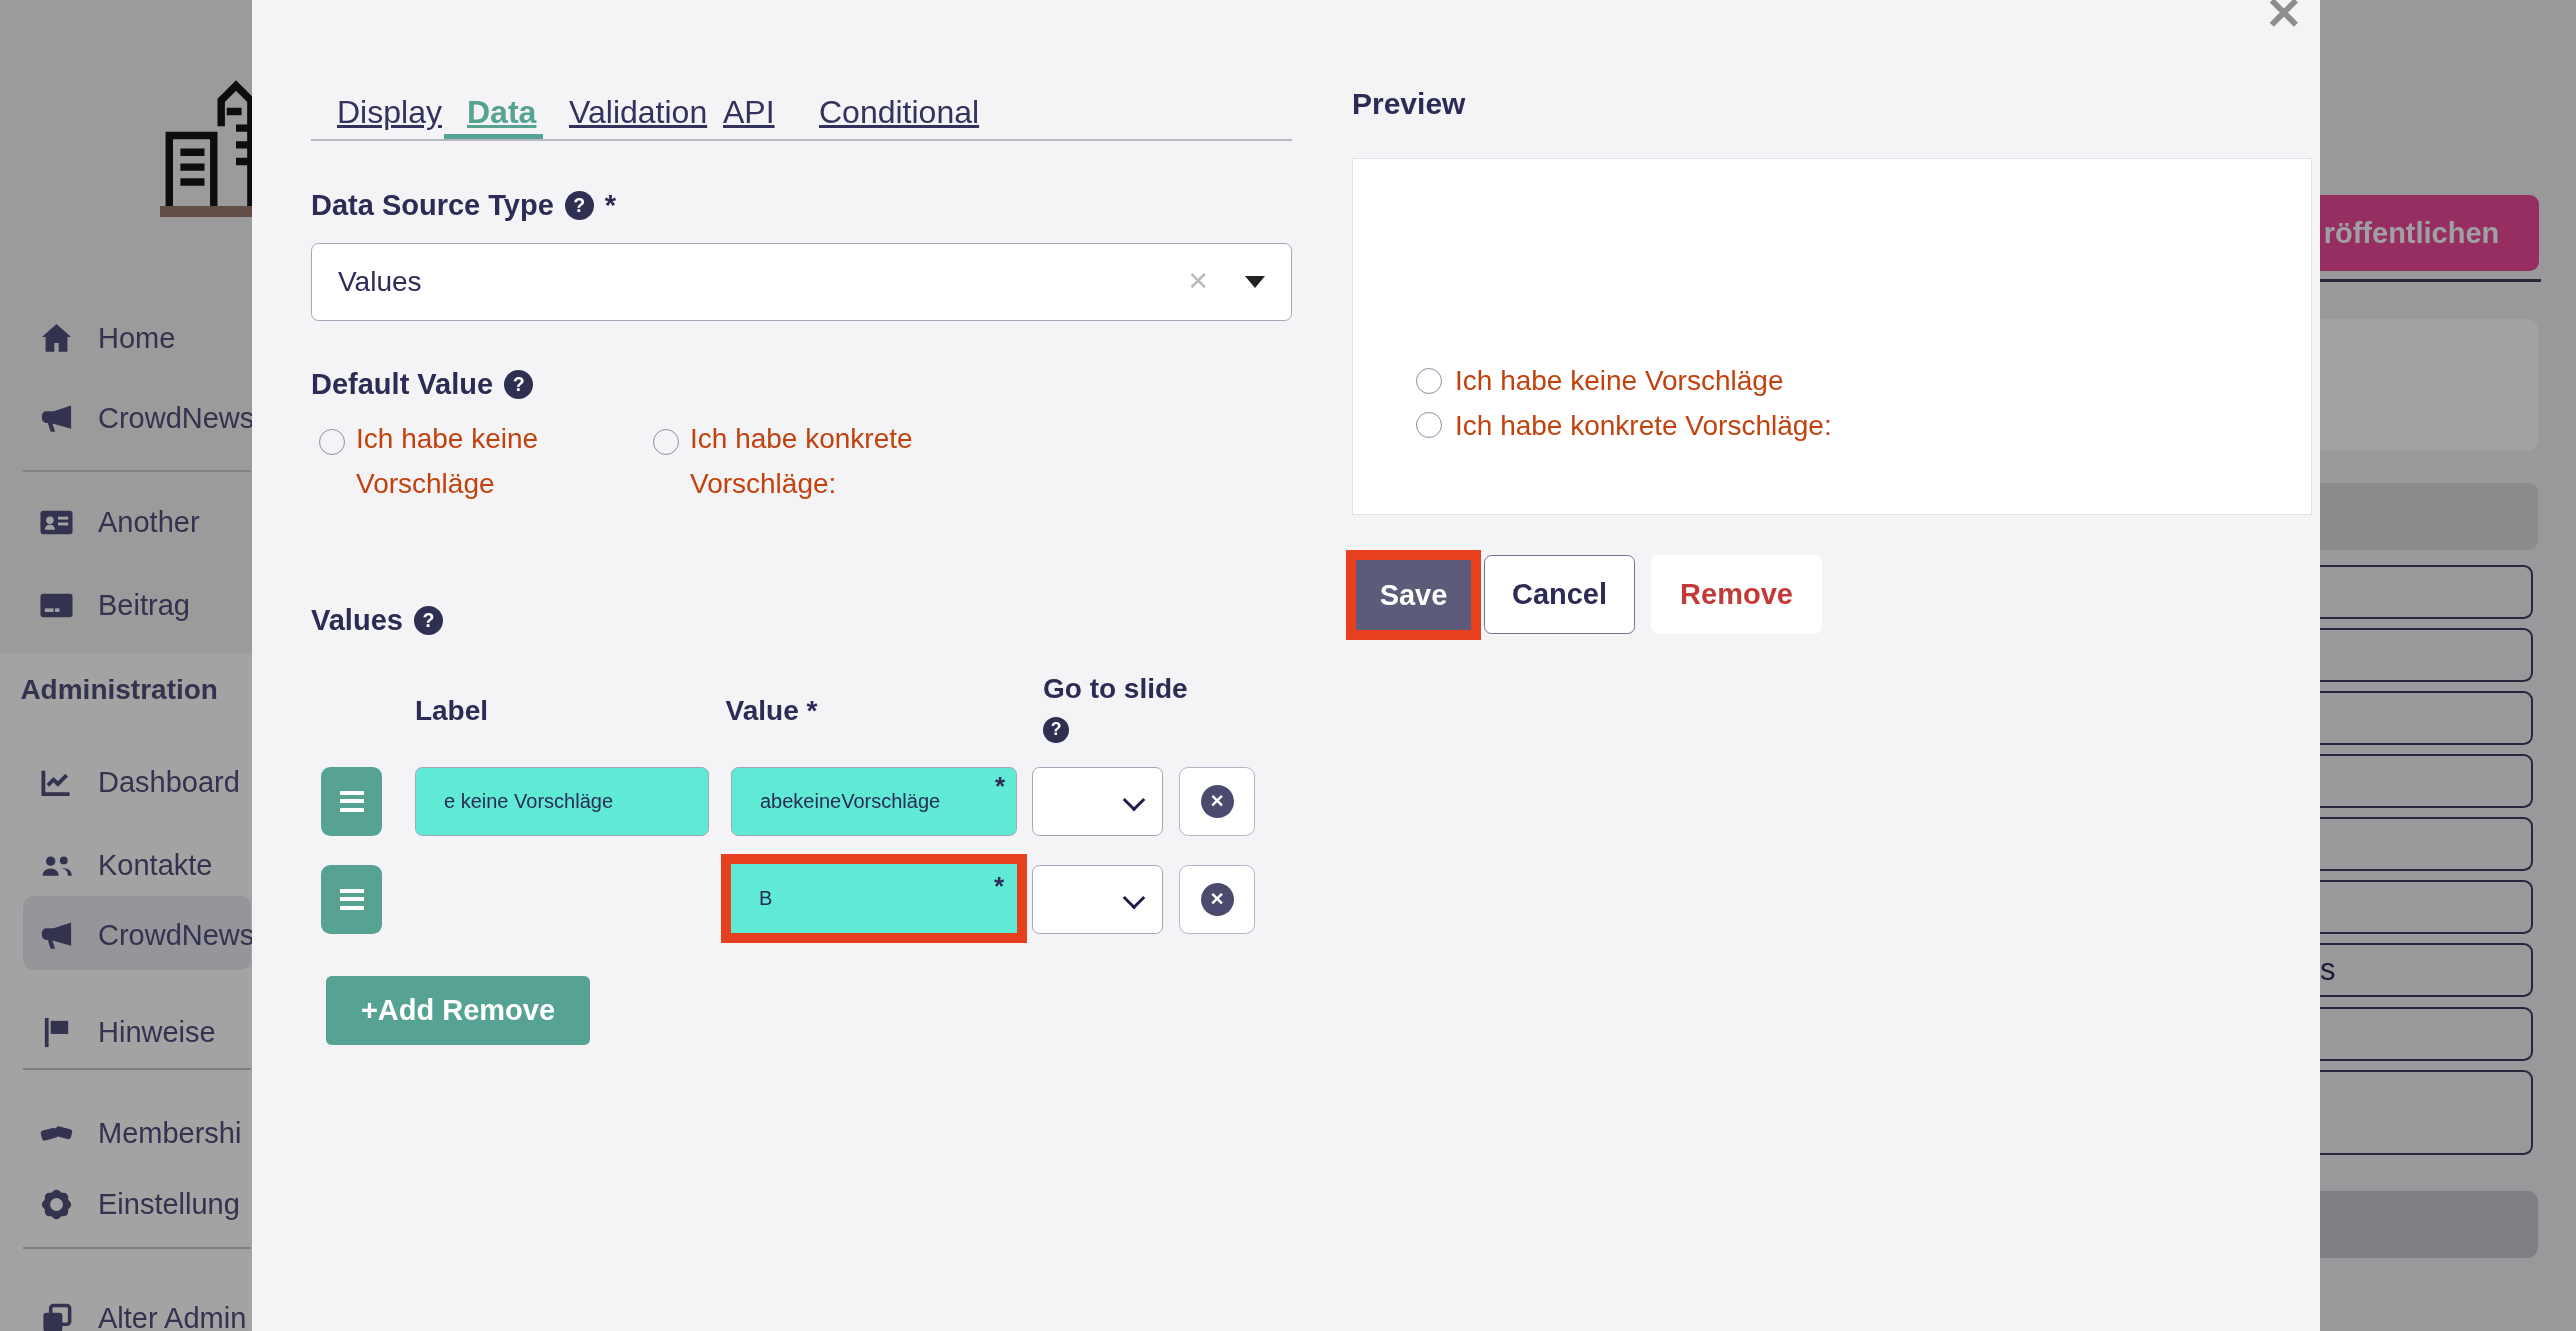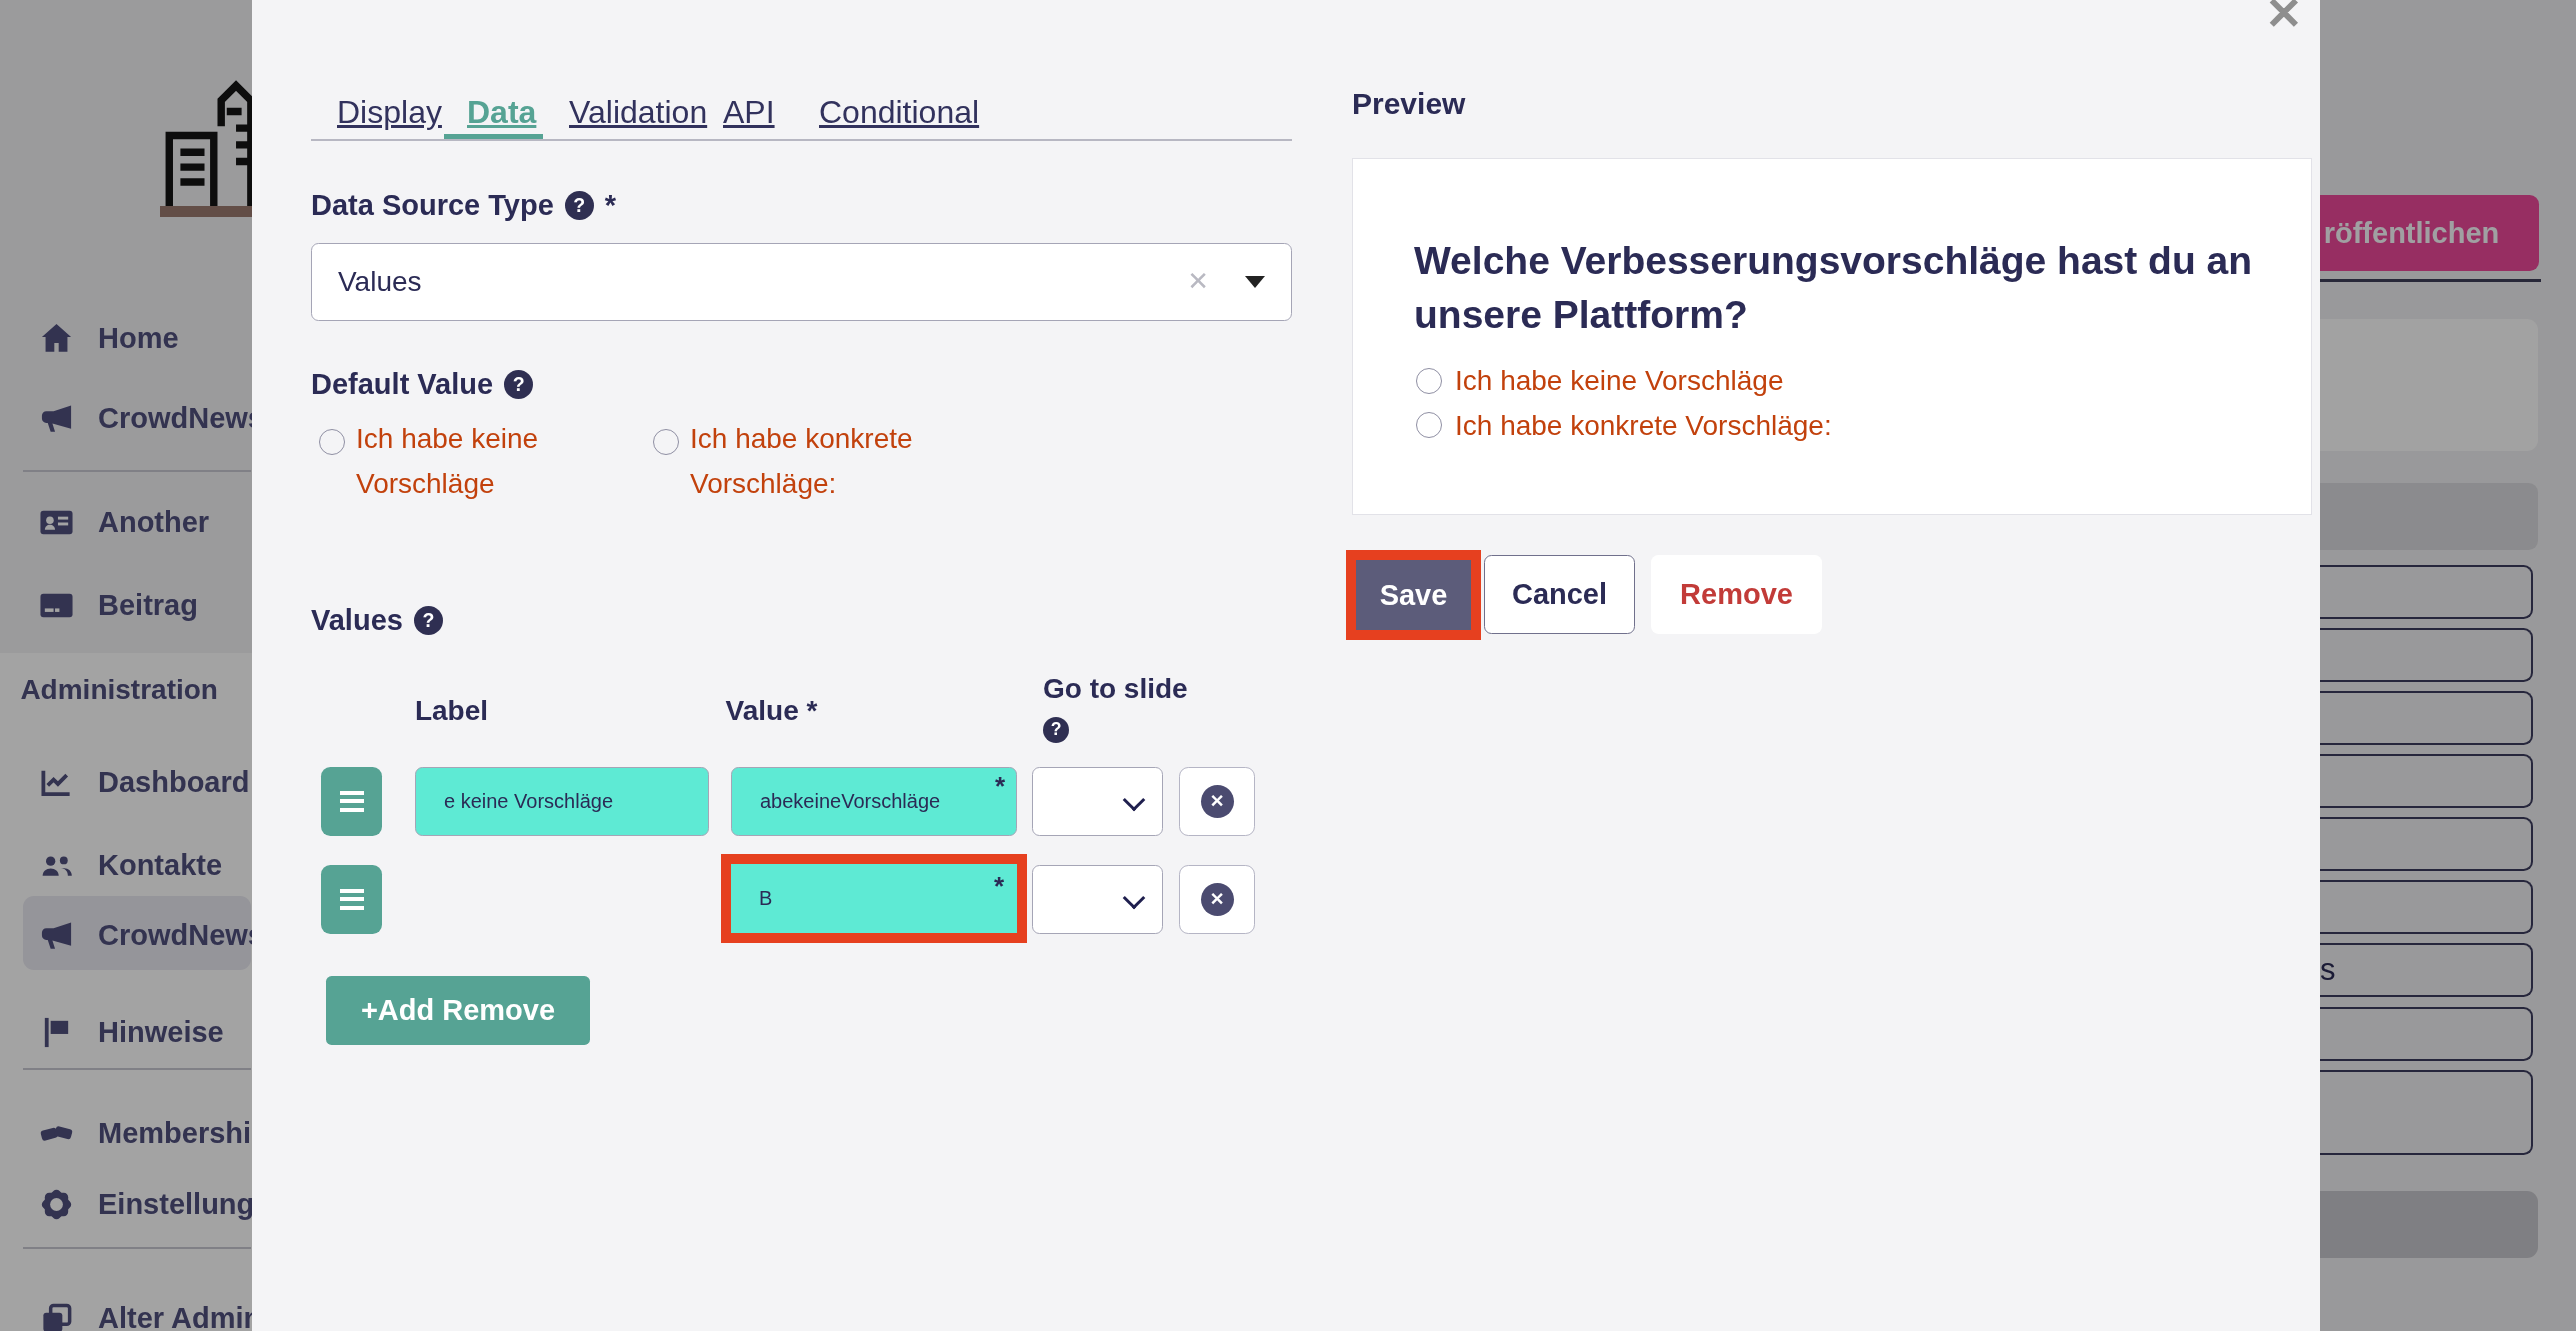--- a/index.html
+++ b/index.html
@@ -3,21 +3,21 @@
 <meta charset="utf-8">
 <style>
   html,body{margin:0;padding:0;}
   .screen{position:relative;width:2576px;height:1332px;overflow:hidden;
     font-family:"Liberation Sans",sans-serif;background:#f0f0f2;color:#2b2b55;}
 
   
   .sidebar{position:absolute;left:0;top:0;width:252px;height:1332px;background:#f2f2f5;overflow:hidden;z-index:1;}
   .admin-band{position:absolute;left:0;top:653px;width:252px;height:679px;background:#ffffff;}
   .side-item{position:absolute;left:37px;display:flex;align-items:center;gap:22px;height:45px;
-    color:#50507e;font-weight:bold;font-size:29px;white-space:nowrap;}
+    color:#50507e;font-weight:normal;font-size:29px;white-space:nowrap;}
   .side-item .ic{width:39px;height:39px;display:inline-flex;align-items:center;justify-content:center;flex:0 0 39px;}
   .side-item svg{width:35px;height:35px;fill:#50507e;}
   .side-section{position:absolute;left:20.4px;color:#50507e;font-size:28px;font-weight:bold;white-space:nowrap;}
   .side-divider{position:absolute;left:23px;width:228px;height:1.9px;background:#c9c9d2;}
   .active-pill{position:absolute;left:23px;top:896px;width:228px;height:74px;background:#e9e9f1;border-radius:11px;}
   .logo{position:absolute;left:160px;top:78px;}
   .logo-bar{position:absolute;left:160px;top:206px;width:92px;height:11px;background:#9b7a70;}
 
   
   .bg-right{position:absolute;left:2320px;top:0;width:256px;height:1332px;z-index:1;}
@@ -325,21 +325,20 @@
       <span class="chev"></span>
     </div>
     <div class="row-remove" style="top:865px">
       <span class="circ">✕</span>
     </div>
 
     <button class="add-btn">+Add Remove</button>
 
     <div class="preview-title">Preview</div>
     <div class="preview-card"></div>
-    <div class="preview-q">Welche Verbesserungsvorschläge hast du an unsere Plattform?</div>
     <span class="radio" style="left:1164px;top:368px"></span>
     <span class="radio-label" style="left:1203px;top:358px">Ich habe keine Vorschläge</span>
     <span class="radio" style="left:1164px;top:412px"></span>
     <span class="radio-label" style="left:1203px;top:403px">Ich habe konkrete Vorschläge:</span>
 
     <div class="save-outline">
       <button class="save-btn">Save</button>
     </div>
     <button class="cancel-btn">Cancel</button>
     <button class="remove-btn">Remove</button>

